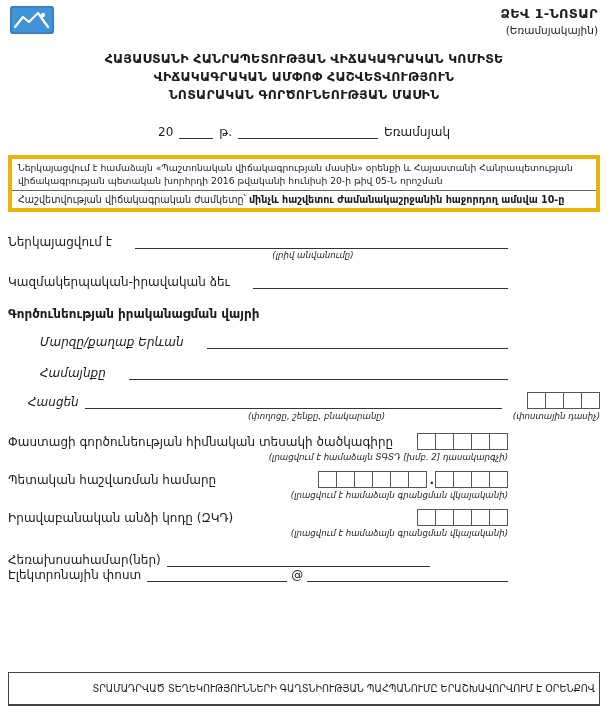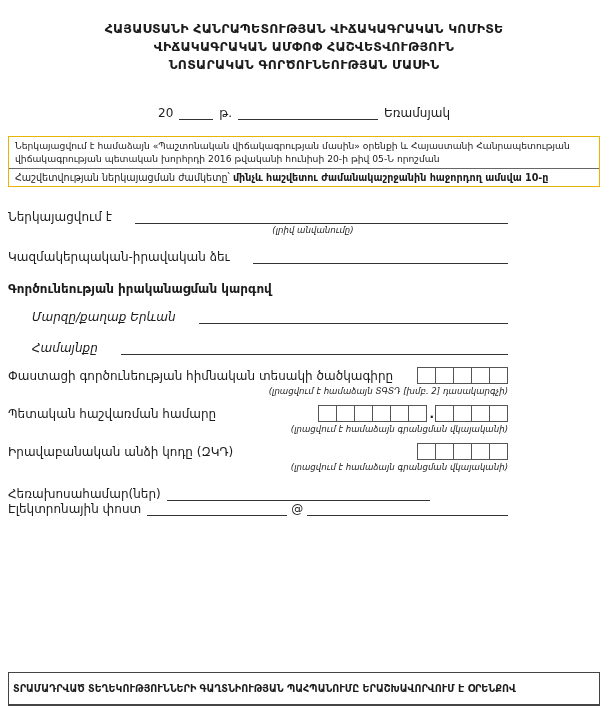--- a/index.html
+++ b/index.html
@@ -8,35 +8,35 @@
   .page { width:608px; height:708px; position:relative; overflow:hidden; padding:6px 8px 0 8px; background:#fff; }
 
   .top-row { display:flex; justify-content:space-between; align-items:flex-start; }
   .logo { width:44px; height:28px; margin-left:2px; }
   .form-code { text-align:right; padding-right:2px; }
   .form-code .code { font-weight:700; font-size:13px; letter-spacing:.3px; }
   .form-code .period { font-size:10.5px; margin-top:3px; }
 
   .title { text-align:center; font-weight:700; font-size:12.5px; line-height:18px; margin-top:14px; letter-spacing:.2px; }
 
-  .date-line { display:flex; justify-content:center; align-items:flex-end; margin-top:32px; font-size:12px; }
+  .date-line { display:flex; justify-content:center; align-items:flex-end; margin-top:21px; font-size:12px; }
   .date-line > * { margin:0 3px; }
   .dline-short { width:34px; height:14px; border-bottom:1px solid #333; }
   .dline-long { width:140px; height:14px; border-bottom:1px solid #333; }
 
-  .legal-box { border:1px solid #eab308; margin-top:16px; }
+  .legal-box { border:4px solid #eab308; margin-top:16px; }
   .legal-box .basis { font-size:9.2px; line-height:12.5px; padding:3px 6px; }
   .legal-box .deadline { border-top:1px solid #666; font-size:9.6px; padding:3px 6px; }
   .legal-box .deadline b { font-weight:700; }
 
   .frow { display:flex; align-items:flex-end; font-size:12px; }
   .frow .flabel { white-space:nowrap; }
   .fline { flex:1; border-bottom:1px solid #333; height:15px; margin-left:6px; }
   .pr { padding-right:92px;gap:17px; }
-  .indent { margin-left:24px; }
+  .indent { margin-left:32px; }
   .it { font-style:italic; }
   .fhint { font-size:8.6px; font-style:italic; margin-top:1px; }
   .fheading { font-weight:700; font-size:12px; margin-top:18px; }
 
   .boxes { display:flex; }
   .box { width:19px; height:17px; border:1px solid #555; margin-left:-1px; background:#fff; flex:none; }
   .crow { display:flex; align-items:center; font-size:12px; padding-right:92px; }
   .crow .label { white-space:nowrap; }
   .crow .auto { margin-left:auto; display:flex; align-items:center; }
   .hint-right { text-align:right; padding-right:92px; font-size:8.6px; font-style:italic; margin-top:2px; }
@@ -45,75 +45,103 @@
   .address-row { display:flex; align-items:flex-end; font-size:12px; margin-left:20px; }
   .address-row .fline { margin-right:26px; }
   .address-hints { display:flex; justify-content:space-between; font-size:8.6px; font-style:italic; margin-top:2px; }
   .address-hints .h1 { margin-left:240px; }
 
   .email-row { display:flex; align-items:flex-end; font-size:12px; padding-right:92px; }
   .eline1 { width:140px; border-bottom:1px solid #333; height:15px; margin:0 4px 0 6px; }
   .eline2 { flex:1; border-bottom:1px solid #333; height:15px; margin-left:4px; }
 
   .footer { position:absolute; left:8px; right:8px; bottom:2px; border:1px solid #444; }
-  .footer .conf { font-weight:700; font-size:9.6px; text-align:left; padding:10px 4px; border-bottom:1px solid #444; }
+  .footer .conf { font-weight:400; font-size:9.6px; text-align:right; padding:10px 4px; border-bottom:1px solid #444; }
   .footer .liability { font-style:italic; font-weight:700; font-size:10px; line-height:13.5px; padding:2px 8px 4px; text-indent:14px; }
 </style>
 </head>
 <body>
 
 <div class="page">
 
+  <div class="top-row">
+    <div class="logo">
+      <svg viewBox="0 0 44 28" width="44" height="28" xmlns="http://www.w3.org/2000/svg">
+        <rect x="0" y="0" width="44" height="28" rx="3" fill="#2e7bbf"></rect>
+        <rect x="1.5" y="1.5" width="41" height="25" rx="2" fill="#3f93d6"></rect>
+        <polyline points="5,21 13,11 19,16 28,7 38,21" fill="none" stroke="#ffffff" stroke-width="2.2" stroke-linecap="round" stroke-linejoin="round"></polyline>
+        <circle cx="33" cy="9" r="2.2" fill="#ffffff"></circle>
+      </svg>
+    </div>
+    <div class="form-code">
+      <div class="code">ՁԵՎ 1-ՆՈՏԱՐ</div>
+      <div class="period">(Եռամսյակային)</div>
+    </div>
+  </div>
 
   <div class="title">
     <div>ՀԱՅԱՍՏԱՆԻ ՀԱՆՐԱՊԵՏՈՒԹՅԱՆ ՎԻՃԱԿԱԳՐԱԿԱՆ ԿՈՄԻՏԵ</div>
     <div>ՎԻՃԱԿԱԳՐԱԿԱՆ ԱՄՓՈՓ ՀԱՇՎԵՏՎՈՒԹՅՈՒՆ</div>
     <div>ՆՈՏԱՐԱԿԱՆ ԳՈՐԾՈՒՆԵՈՒԹՅԱՆ ՄԱՍԻՆ</div>
   </div>
 
   <div class="date-line">
     <span>20</span>
     <span class="dline-short"></span>
     <span>թ.</span>
     <span class="dline-long"></span>
     <span>Եռամսյակ</span>
   </div>
 
   <div class="legal-box">
     <div class="basis">Ներկայացվում է համաձայն «Պաշտոնական վիճակագրության մասին» օրենքի և Հայաստանի Հանրապետության վիճակագրության պետական խորհրդի 2016 թվականի հունիսի 20-ի թիվ 05-Ն որոշման</div>
     <div class="deadline">
-      <span>Հաշվետվության ներկայացման ժամկետը՝</span>
+      <span>Հաշվետվության վիճակագրական ժամկետը՝</span>
       <b>մինչև հաշվետու ժամանակաշրջանին հաջորդող ամսվա 10-ը</b>
     </div>
   </div>
 
   <div class="frow pr" style="margin-top:22px">
     <span class="flabel">Ներկայացվում է</span>
     <span class="fline"></span>
   </div>
   <div class="fhint" style="text-align:center; padding-left:110px; padding-right:92px;">(լրիվ անվանումը)</div>
 
   <div class="frow pr" style="margin-top:14px">
     <span class="flabel">Կազմակերպական-իրավական ձեւ</span>
     <span class="fline"></span>
   </div>
 
-  <div class="fheading">Գործունեության իրականացման կարգով</div>
+  <div class="fheading">Գործունեության իրականացման վայրի</div>
 
   <div class="frow pr indent it" style="margin-top:13px">
     <span class="flabel">Մարզը/քաղաք Երևան</span>
     <span class="fline"></span>
   </div>
 
   <div class="frow pr indent it" style="margin-top:16px">
     <span class="flabel">Համայնքը</span>
     <span class="fline"></span>
   </div>
 
 
+  <div class="address-row" style="margin-top:12px">
+    <span class="flabel it">Հասցեն</span>
+    <span class="fline"></span>
+    <span class="boxes">
+        <span class="box"></span>
+        <span class="box"></span>
+        <span class="box"></span>
+        <span class="box"></span>
+      </span>
+  </div>
+  <div class="address-hints">
+    <span class="h1">(փողոցը, շենքը, բնակարանը)</span>
+    <span class="h2">(փոստային դասիչ)</span>
+  </div>
 
   <div class="crow" style="margin-top:12px">
     <span class="label">Փաստացի գործունեության հիմնական տեսակի ծածկագիրը</span>
     <span class="auto">
         <span class="boxes">
           <span class="box"></span>
           <span class="box"></span>
           <span class="box"></span>
           <span class="box"></span>
           <span class="box"></span>

